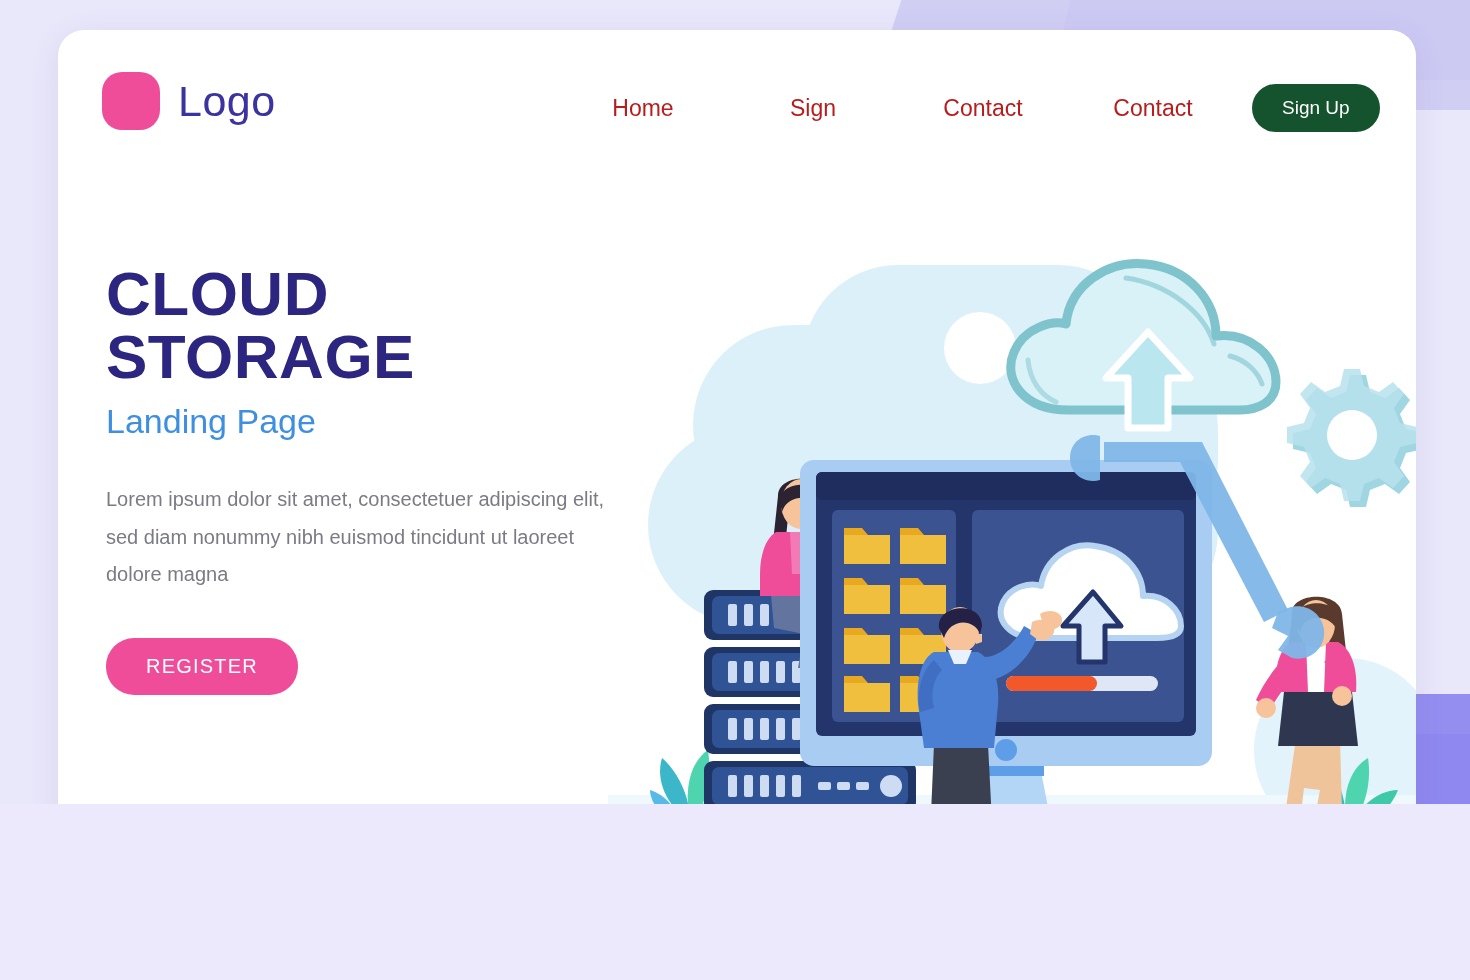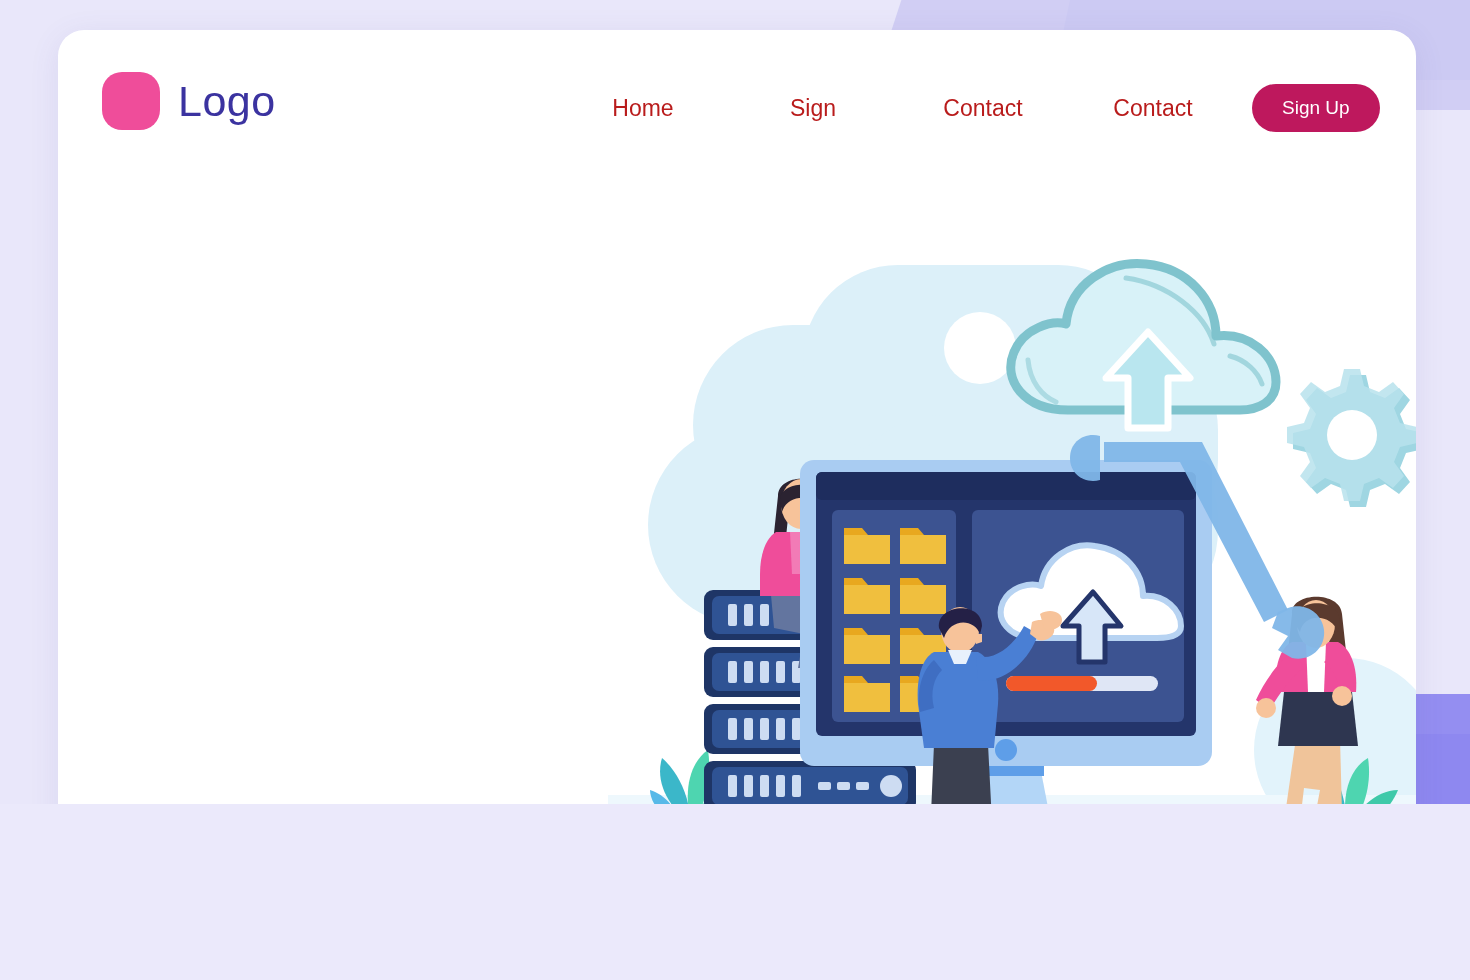--- a/index.html
+++ b/index.html
@@ -60,21 +60,21 @@
     font-size:43px; color:#3b33a0; letter-spacing:.5px; font-weight:400;
   }
 
   .nav { position:absolute; left:500px; top:54px; display:flex; align-items:center; gap:0; }
   .nav-item {
     font-size:23px; color:#b91c1c; padding:0 0; cursor:pointer;
     width:170px; text-align:center; font-weight:400;
   }
   .signup-btn {
     margin-left:14px;
-    background:#be185d; color:#ffffff;
+    background:#14532d; color:#ffffff;
     border:none; border-radius:28px;
     padding:13px 30px; font-size:19px;
     font-family:"Liberation Sans", sans-serif;
     cursor:pointer; white-space:nowrap;
   }
 
   
   .hero { position:absolute; left:48px; top:232px; width:540px; }
   .hero-title {
     font-size:62px; line-height:1.02; color:#2d2680;
@@ -120,20 +120,26 @@
 
       <nav class="nav">
         <div class="nav-item">Home</div>
         <div class="nav-item">Sign</div>
         <div class="nav-item">Contact</div>
         <div class="nav-item">Contact</div>
         <button class="signup-btn">Sign Up</button>
       </nav>
     </div>
 
+    <div class="hero">
+      <h1 class="hero-title">CLOUD STORAGE</h1>
+      <div class="hero-sub">Landing Page</div>
+      <p class="hero-body">Lorem ipsum dolor sit amet, consectetuer adipiscing elit, sed diam nonummy nibh euismod tincidunt ut laoreet dolore magna</p>
+      <button class="register-btn">REGISTER</button>
+    </div>
 
     <div class="illus">
       <svg viewBox="0 0 830 700" xmlns="http://www.w3.org/2000/svg">
 
         <g opacity="1">
           <rect x="60" y="215" width="330" height="200" rx="100" fill="#dcf0f9"></rect>
           <rect x="105" y="115" width="330" height="200" rx="100" fill="#dcf0f9"></rect>
           <rect x="215" y="55" width="350" height="190" rx="95" fill="#dcf0f9"></rect>
           <rect x="330" y="120" width="300" height="230" rx="100" fill="#dcf0f9"></rect>
           <rect x="250" y="205" width="380" height="220" rx="105" fill="#dcf0f9"></rect>

